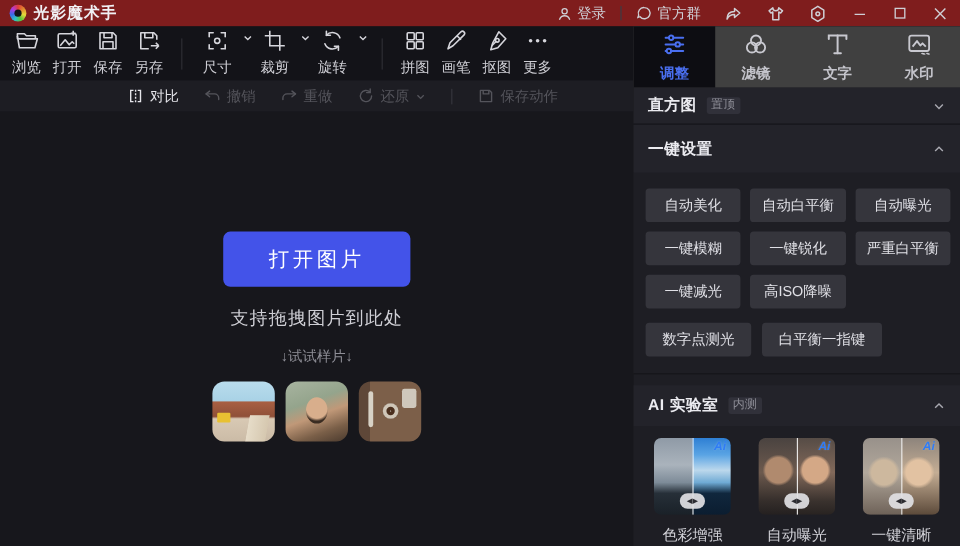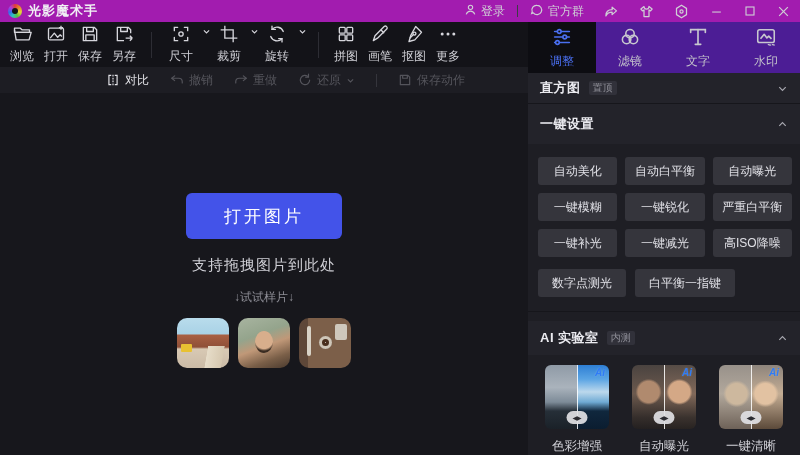--- a/index.html
+++ b/index.html
@@ -6,35 +6,35 @@
   html,body { width:800px; height:455px; overflow:hidden; }
   body {
     font-family:"Liberation Sans","DejaVu Sans",sans-serif;
     background:#17171c; color:#d5d5da; font-size:12px;
     -webkit-font-smoothing:antialiased; user-select:none;
   }
   svg { display:block; }
 
   
   .titlebar {
-    height:22px; background:#a21caf; display:flex; align-items:center;
+    height:22px; background:#7f1d1d; display:flex; align-items:center;
     padding:0 10px 0 8px;
   }
   .logo {
     width:14px; height:14px; border-radius:50%;
     background:conic-gradient(#e23a3a,#e08a2e,#e8d83a,#58c43a,#2ec4c4,#3a6ae8,#b03ae0,#e23a3a);
     position:relative; margin-right:6px; flex:0 0 auto;
   }
   .logo::after {
     content:""; position:absolute; left:4px; top:4px; width:6px; height:6px;
     border-radius:50%; background:#131318;
   }
   .app-title { color:#f0f0f4; font-weight:bold; font-size:13px; letter-spacing:1px; }
   .tb-right { margin-left:auto; display:flex; align-items:center; }
-  .tb-item { display:flex; gap:4px; color:#cfcfd5; font-size:12px; }
+  .tb-item { display:flex; align-items:center; gap:4px; color:#cfcfd5; font-size:12px; }
   .tb-item svg { color:#cfcfd5; }
   .tb-sep { width:1px; height:12px; background:#3c3c44; margin:0 12px; }
   .tb-iconbtn { margin-left:20px; color:#cfcfd5; }
   .win-btn { margin-left:21px; color:#cfcfd5; }
 
   
   .app-row { display:flex; height:433px; }
   .left-col { width:528px; display:flex; flex-direction:column; }
   .right-panel { width:272px; display:flex; flex-direction:column; background:#1e1e24; }
 
@@ -80,21 +80,21 @@
   .st-desert .bus { position:absolute; left:4px; bottom:16px; width:11px; height:8px; background:#e8c132; border-radius:1px; }
   .st-desert .road { position:absolute; left:22px; bottom:0; width:26px; height:22px; background:linear-gradient(100deg,transparent 30%,#e6dcc8 32%,#d6c8b0 85%,transparent 87%); }
   .st-portrait { background:linear-gradient(160deg,#a8b4a0 0%,#94a48c 35%,#c09878 55%,#7a5f48 78%,#4a3a2e 100%); }
   .st-portrait .face { position:absolute; left:17px; top:13px; width:18px; height:22px; border-radius:50%; background:radial-gradient(circle at 50% 40%,#d8ae8c 0 55%,#3a2c22 70%); }
   .st-flatlay { background:linear-gradient(90deg,#5e4738 0 18%,#7c5f49 18% 100%); }
   .st-flatlay .cup { position:absolute; left:20px; top:18px; width:13px; height:13px; border-radius:50%; background:#e8e2d8; box-shadow:inset 0 0 0 3px #cfc6b8, inset 0 0 0 6px #4a2f1e; }
   .st-flatlay .pad { position:absolute; right:4px; top:6px; width:12px; height:16px; background:#cfc8bc; border-radius:2px; }
   .st-flatlay .pen { position:absolute; left:8px; top:8px; width:4px; height:30px; background:#d8d2c6; border-radius:2px; }
 
   
-  .tabbar { height:55px; background:#4c1d95; display:flex; }
+  .tabbar { height:55px; background:#404040; display:flex;font-weight:bold; }
   .tab { width:68px; display:flex; flex-direction:column; align-items:center; justify-content:center; gap:5px; color:#c4c4cb; cursor:pointer; }
   .tab svg { color:#c8c8cf; }
   .tab-label { font-size:12px; }
   .tab.active { background:#0d0d12; }
   .tab.active .tab-label { color:#4a6ff0; }
   .tab.active svg { color:#4a6ff0; }
 
   .section-header {
     display:flex; align-items:center; padding:0 12px; background:#23232a; flex:0 0 auto;
   }
@@ -439,21 +439,20 @@
     </div>
 
     <div class="buttons-area">
       <div class="btn-grid">
         <button class="oc-btn">自动美化</button>
         <button class="oc-btn">自动白平衡</button>
         <button class="oc-btn">自动曝光</button>
         <button class="oc-btn">一键模糊</button>
         <button class="oc-btn">一键锐化</button>
         <button class="oc-btn">严重白平衡</button>
-        <button class="oc-btn">一键补光</button>
         <button class="oc-btn">一键减光</button>
         <button class="oc-btn">高ISO降噪</button>
       </div>
       <div class="btn-row4">
         <button class="oc-btn">数字点测光</button>
         <button class="oc-btn">白平衡一指键</button>
       </div>
     </div>
 
     <div class="divider"></div>

